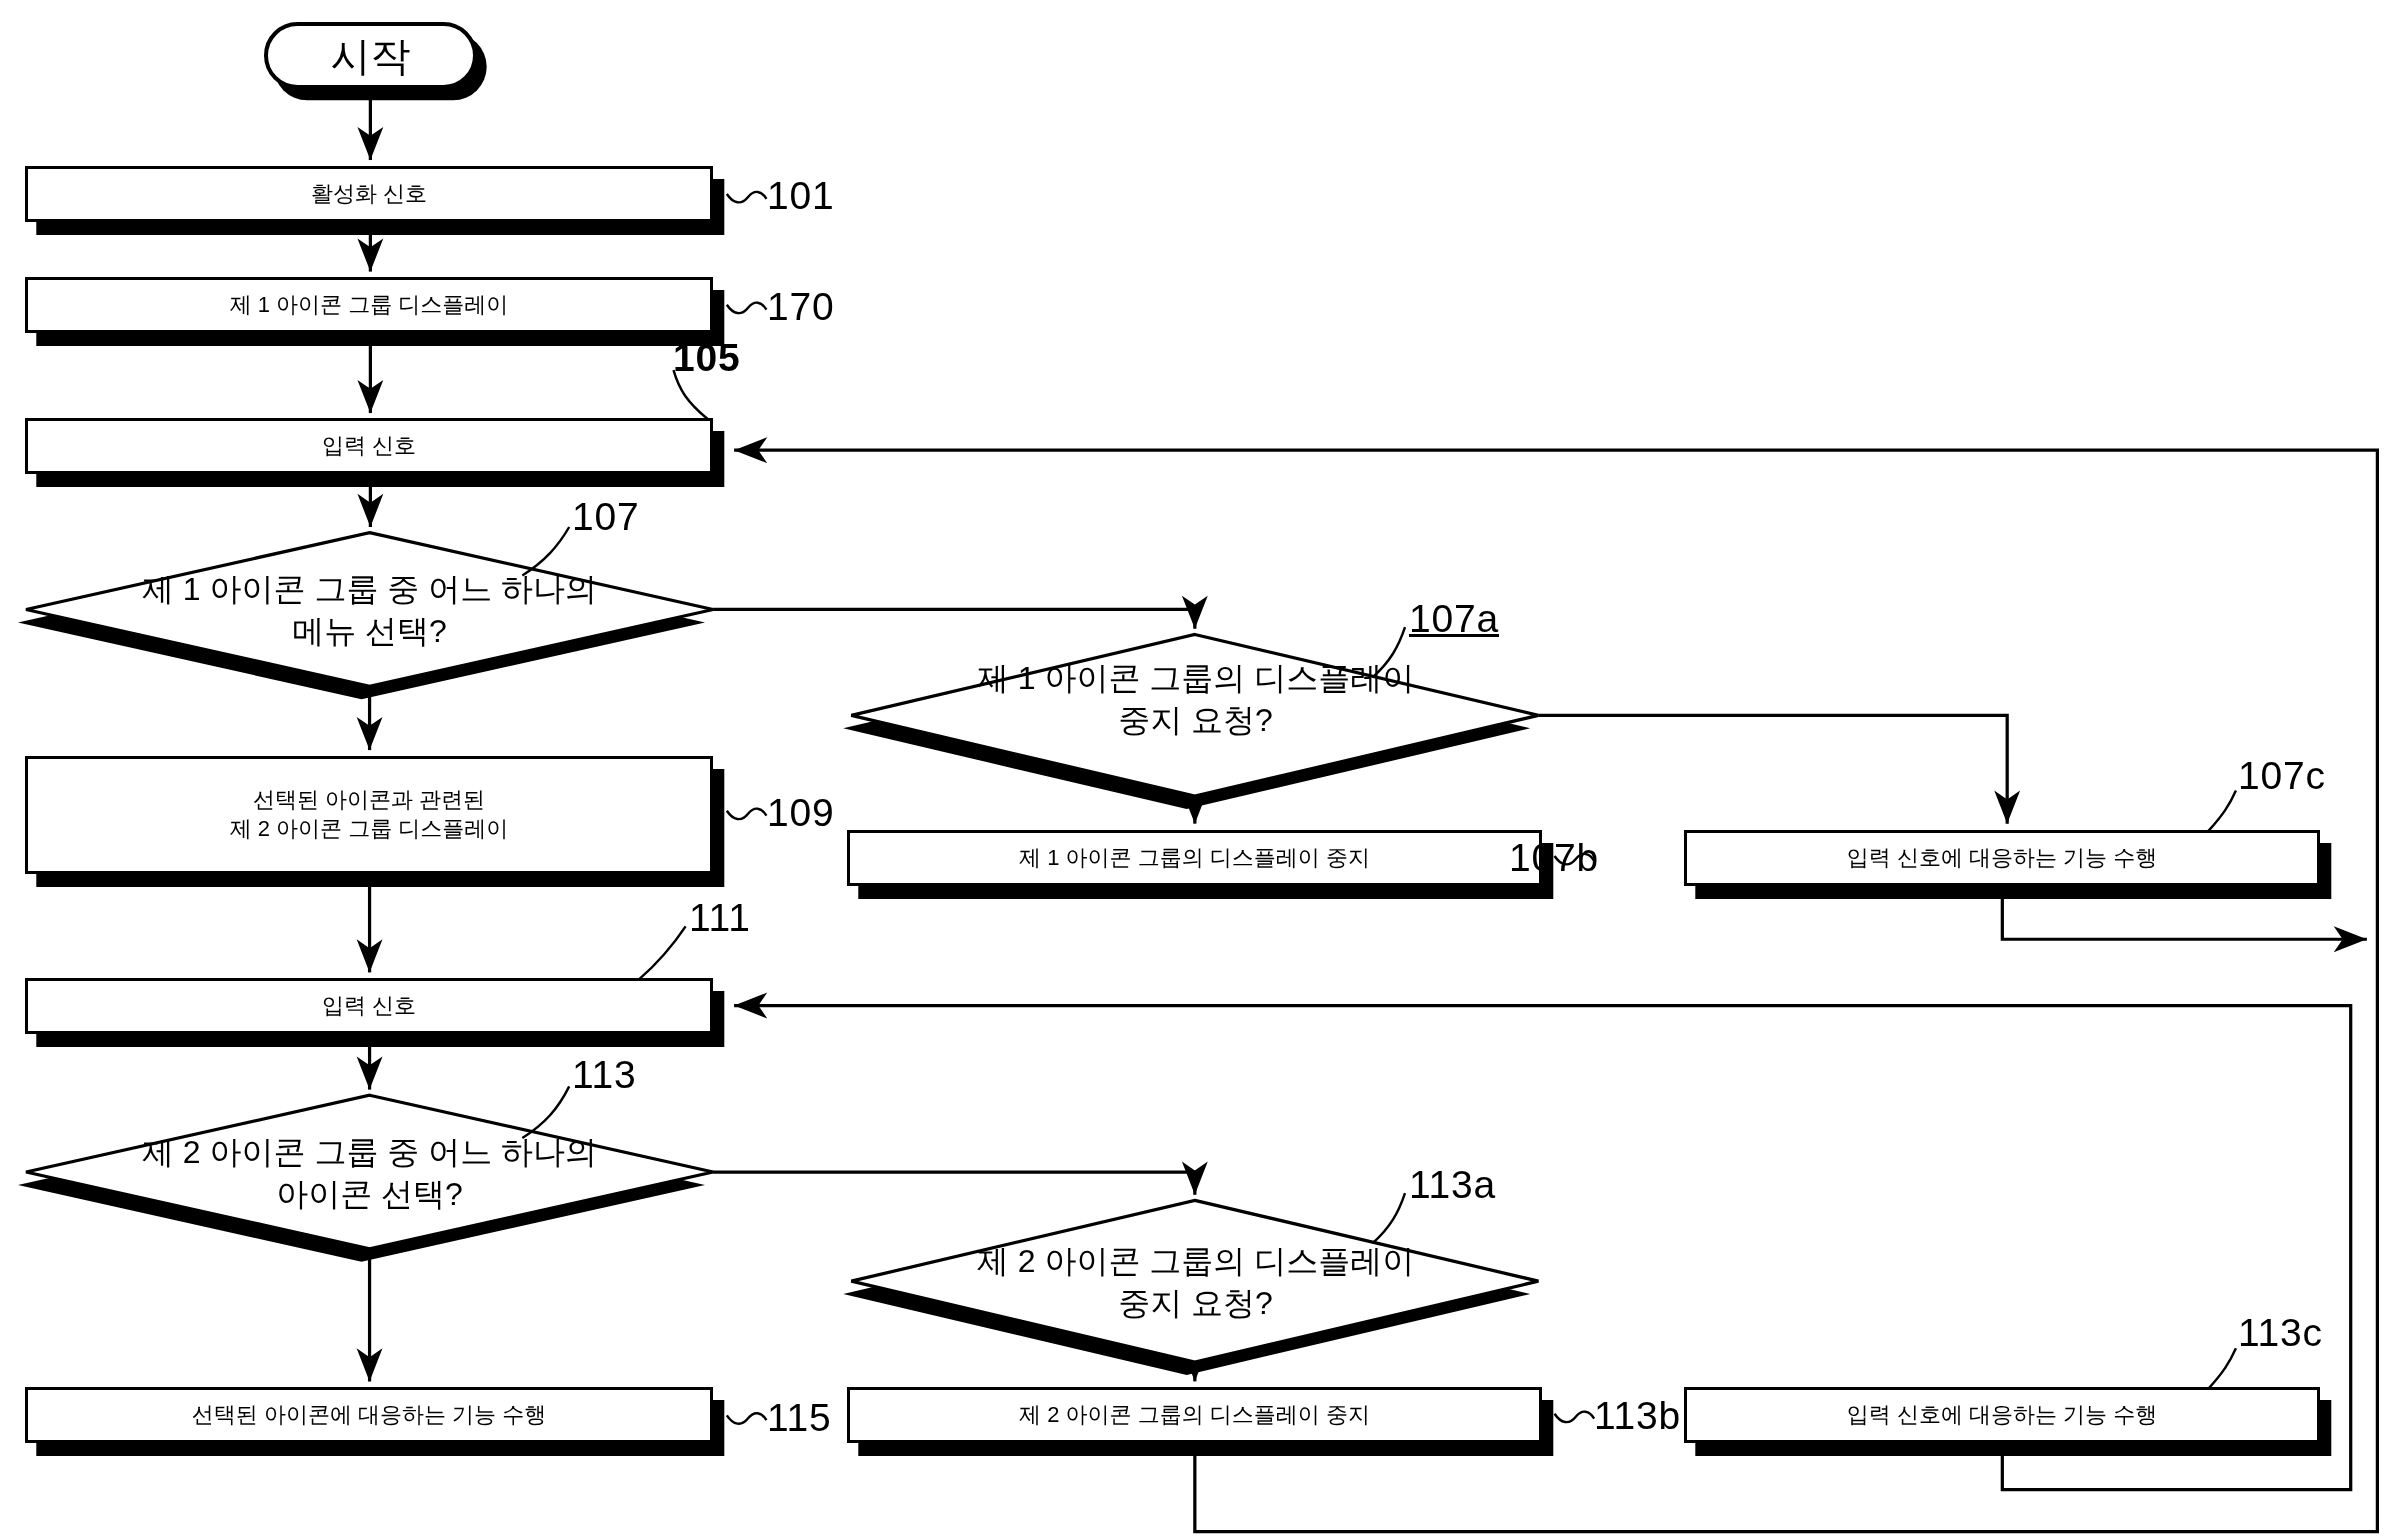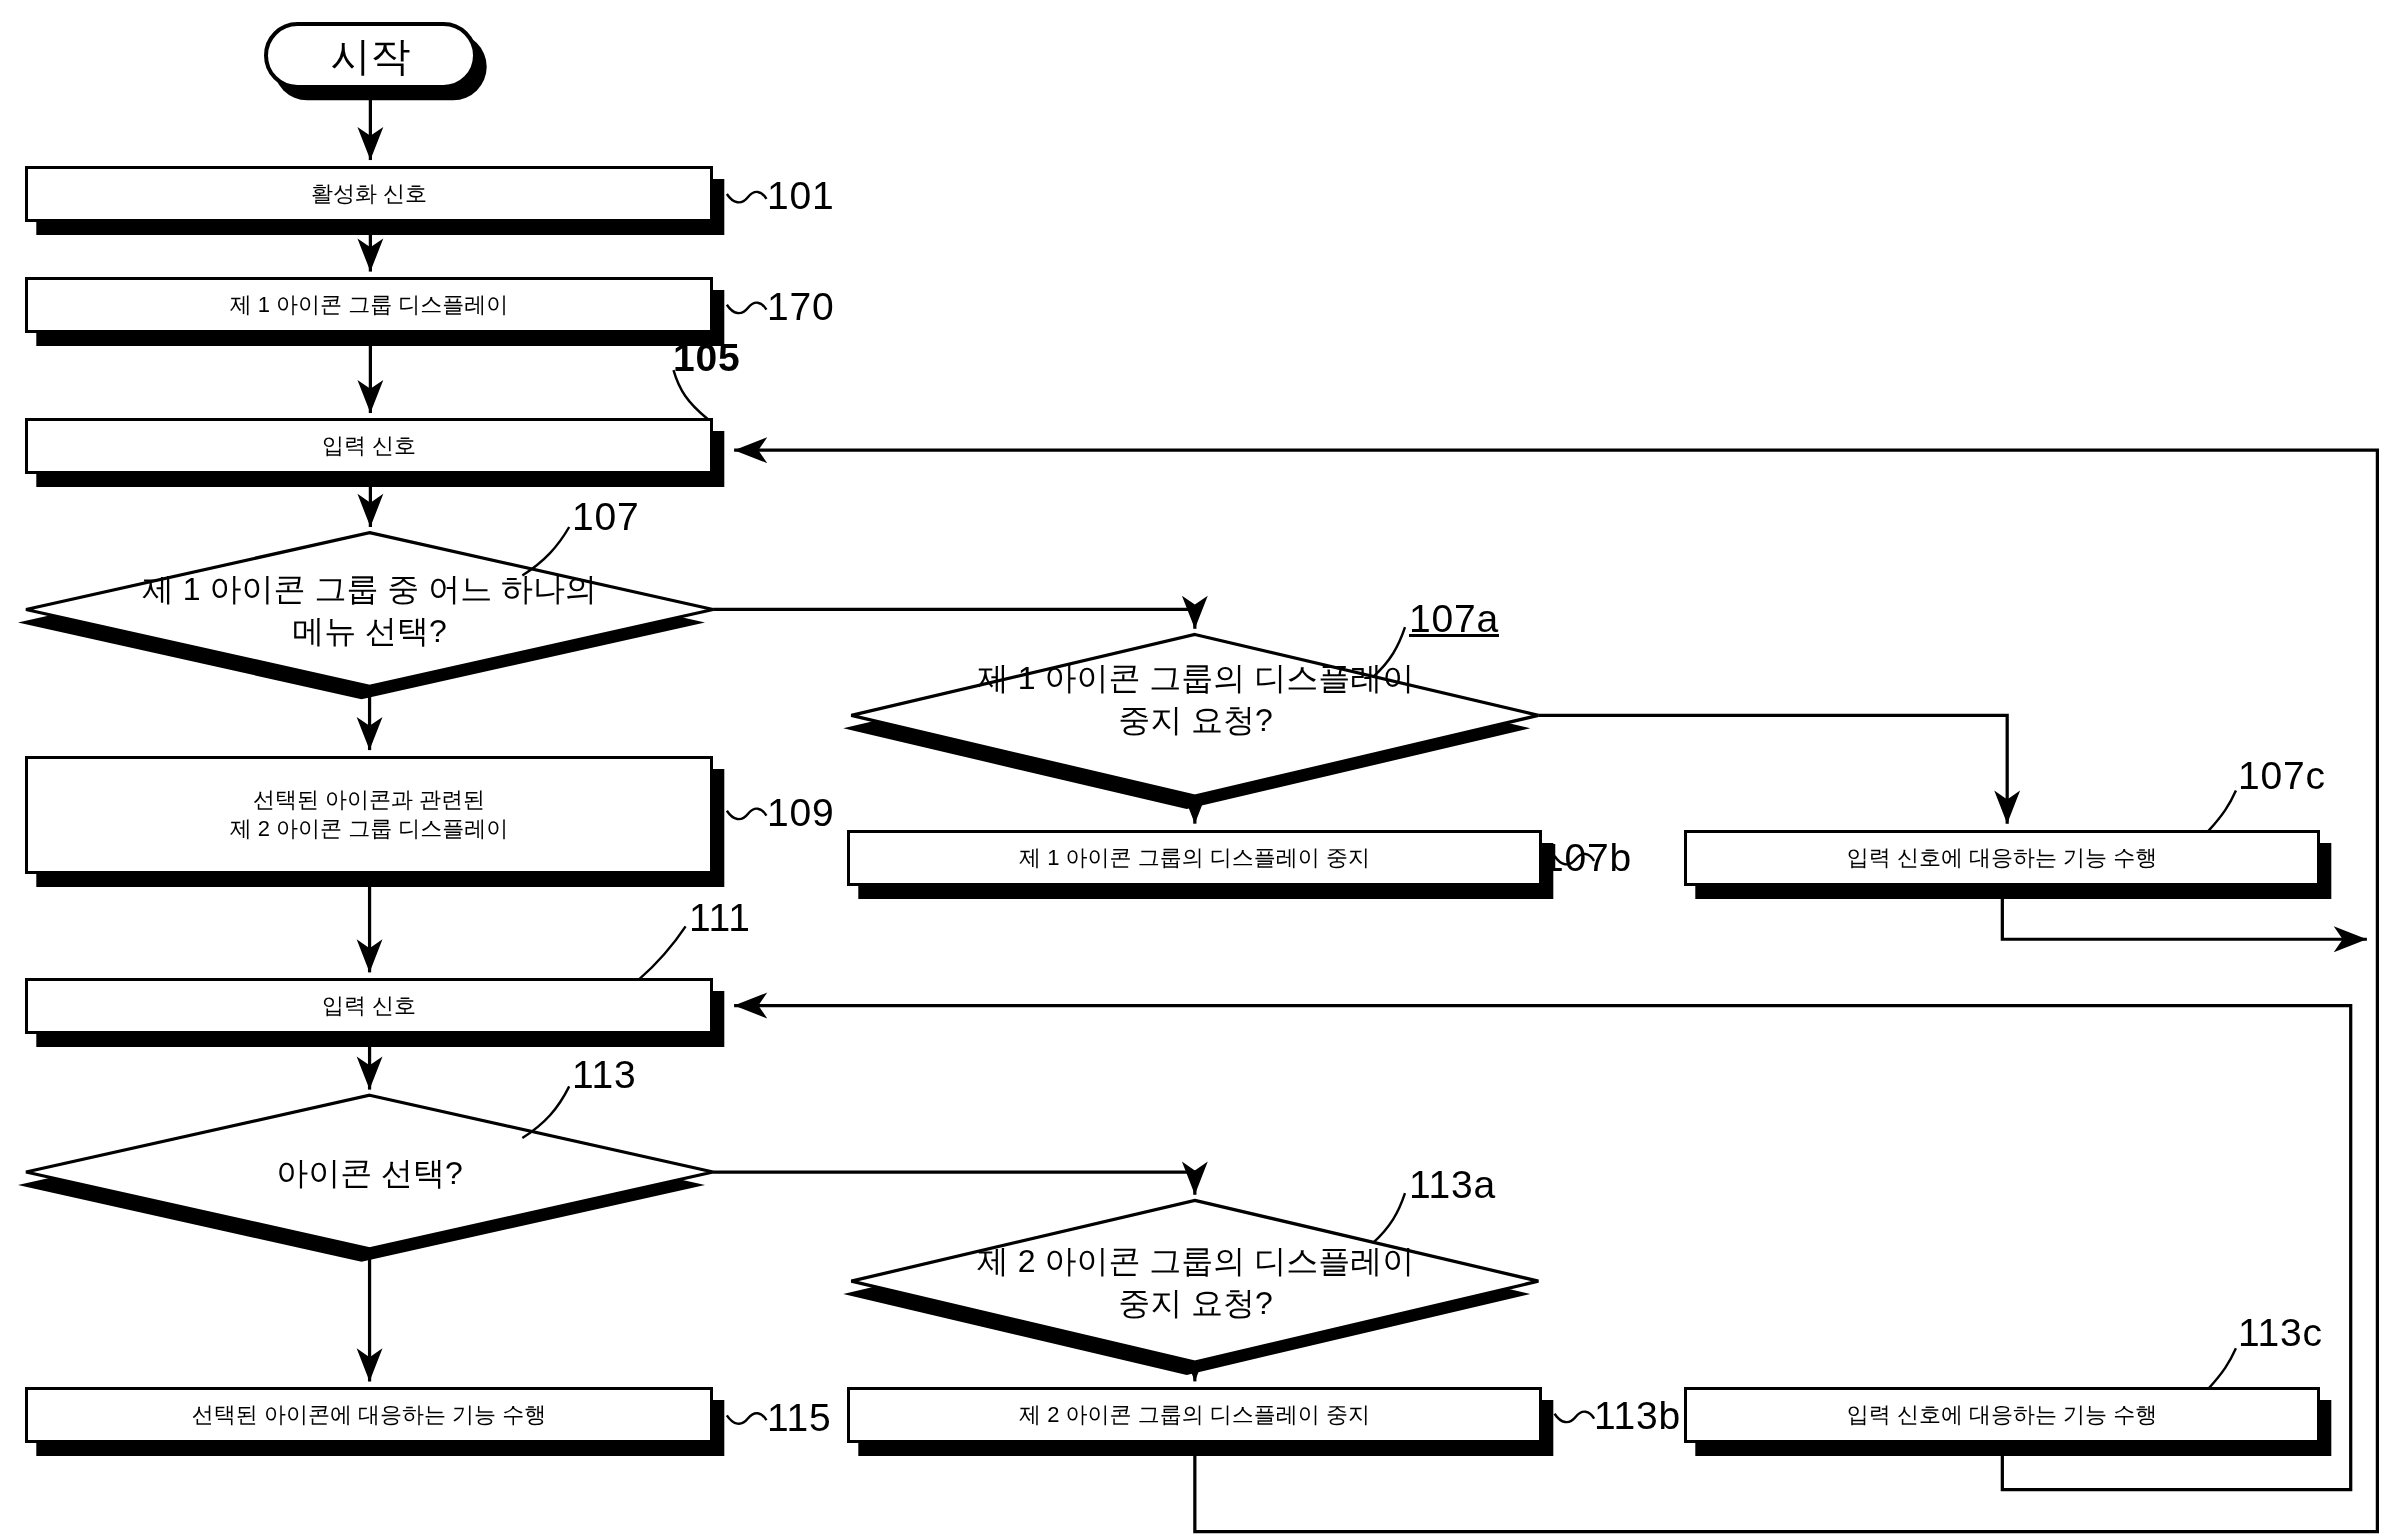--- a/index.html
+++ b/index.html
@@ -17,21 +17,21 @@
          align-items:center;justify-content:center;text-align:left;
          font-size:32px;line-height:1.32;background:transparent;}
   .ref{position:absolute;z-index:3;font-size:39px;letter-spacing:0.8px;
        white-space:nowrap;}
   .t101{left:767px;top:174px;}
   .t103{left:767px;top:285px;}
   .t105{left:673px;top:336px;font-weight:bold;}
   .t107{left:572px;top:495px;}
   .t109{left:767px;top:791px;}
   .t107a{left:1409px;top:597px;text-decoration:underline;}
-  .t107b{left:1542px;top:836px;text-align:right;}
+  .t107b{left:1509px;top:836px;text-align:right;}
   .t107c{left:2238px;top:754px;}
   .t111{left:689px;top:896px;}
   .t113{left:572px;top:1053px;}
   .t113a{left:1409px;top:1163px;}
   .t113b{left:1594px;top:1394px;}
   .t113c{left:2238px;top:1311px;}
   .t115{left:767px;top:1396px;}
   .b-start{left:264px;top:22px;width:205px;height:59px;}
   .b101{left:25px;top:166px;width:682px;height:50px;}
   .b103{left:25px;top:277px;width:682px;height:50px;}
@@ -145,20 +145,21 @@
   </div>
   <div class="node b113c">
     <span>입력 신호에 대응하는 기능 수행</span>
   </div>
 
   <div class="dtext d107">
     <span>제 1 아이콘 그룹 중 어느 하나의</span>
     <span>메뉴 선택?</span>
   </div>
   <div class="dtext d113">
+    <span>제 2 아이콘 그룹 중 어느 하나의</span>
     <span>아이콘 선택?</span>
   </div>
   <div class="dtext d107a">
     <span>제 1 아이콘 그룹의 디스플레이</span>
     <span>중지 요청?</span>
   </div>
   <div class="dtext d113a">
     <span>제 2 아이콘 그룹의 디스플레이</span>
     <span>중지 요청?</span>
   </div>

